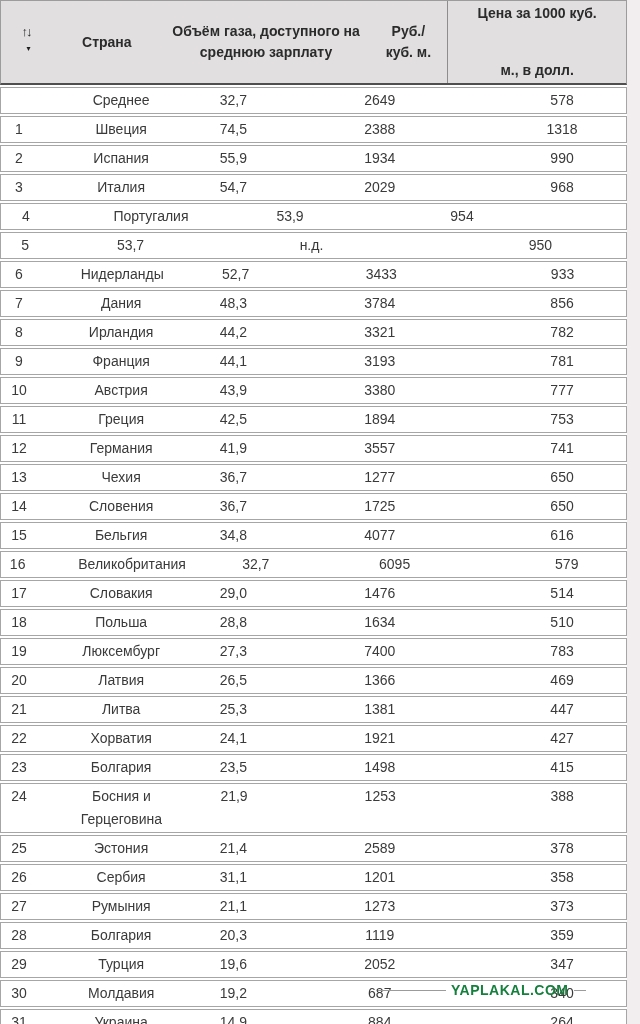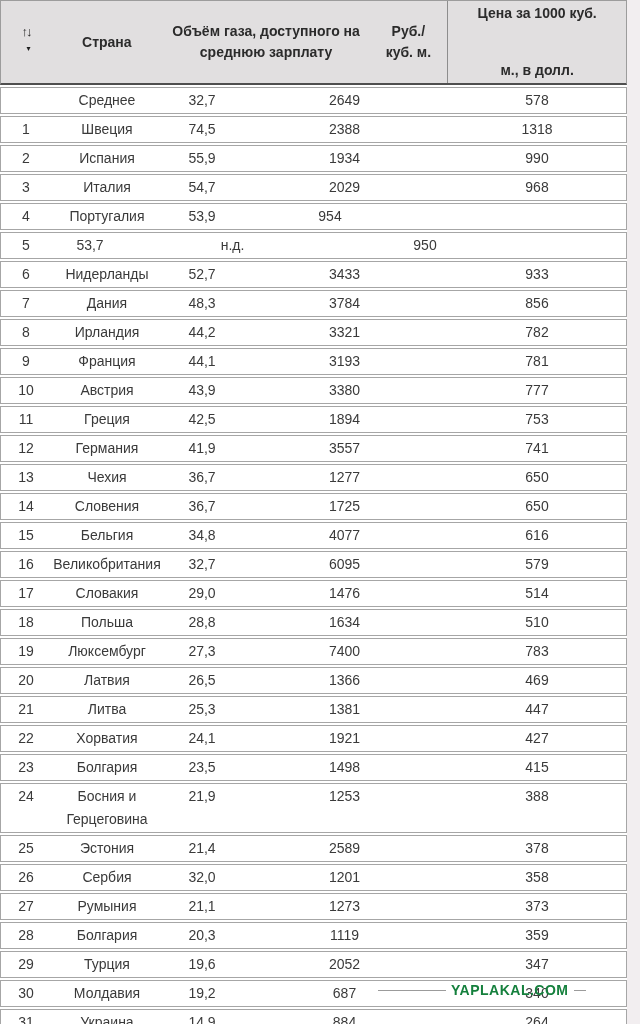--- a/index.html
+++ b/index.html
@@ -43,20 +43,21 @@
     padding: 2px 0;
   }
   
   .row {
     display: flex;
     align-items: flex-start;
     background: #ffffff;
     border: 1px solid #a6a6a6;
     margin-bottom: 2px;
     min-height: 23px;
+    gap: 44px;
   }
   .row .cell {
     font-size: 14px;
     line-height: 23px;
     text-align: center;
     padding: 1px 0;
   }
   
   .c-num     { width: 50px;  }
   .c-country { width: 112px; }
@@ -314,21 +315,21 @@
       <div class="row">
     <div class="cell c-num">25</div>
     <div class="cell c-country">Эстония</div>
     <div class="cell c-rub">21,4</div>
     <div class="cell c-vol">2589</div>
     <div class="cell c-price">378</div>
   </div>
       <div class="row">
     <div class="cell c-num">26</div>
     <div class="cell c-country">Сербия</div>
-    <div class="cell c-rub">32,0</div>
+    <div class="cell c-rub">31,1</div>
     <div class="cell c-vol">1201</div>
     <div class="cell c-price">358</div>
   </div>
       <div class="row">
     <div class="cell c-num">27</div>
     <div class="cell c-country">Румыния</div>
     <div class="cell c-rub">21,1</div>
     <div class="cell c-vol">1273</div>
     <div class="cell c-price">373</div>
   </div>

